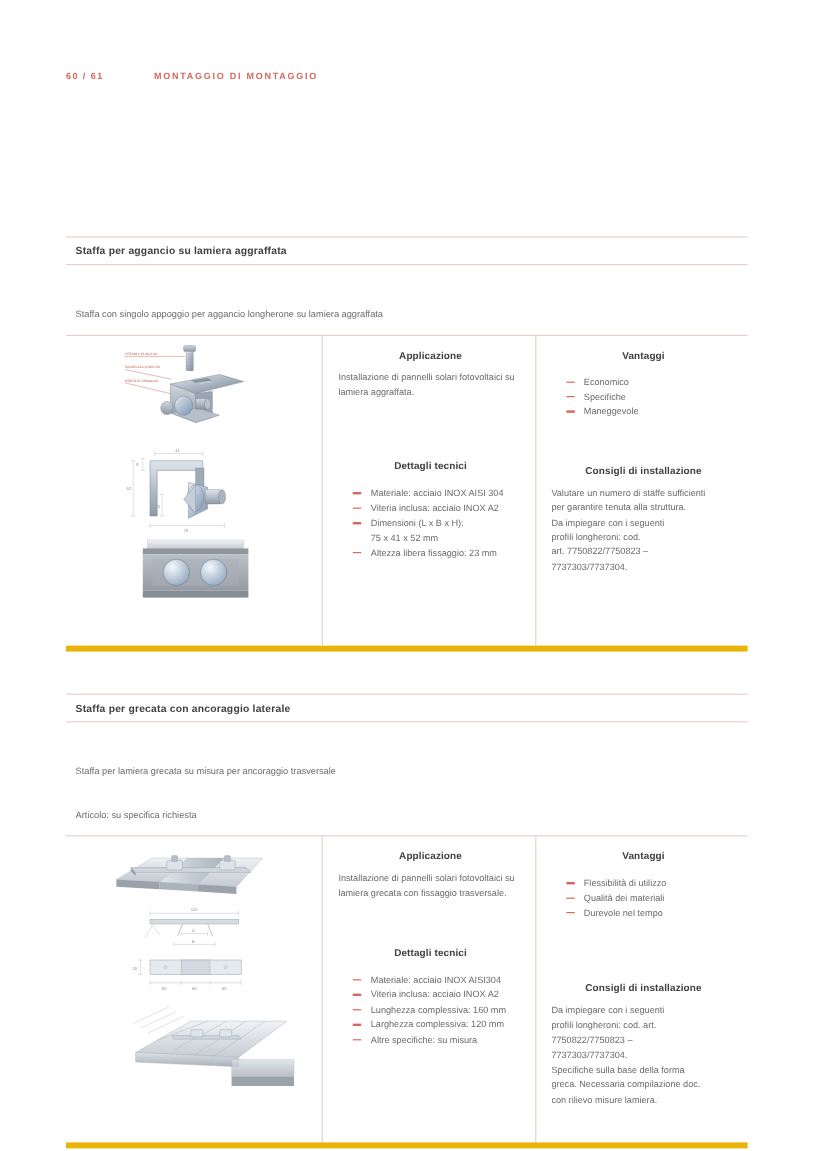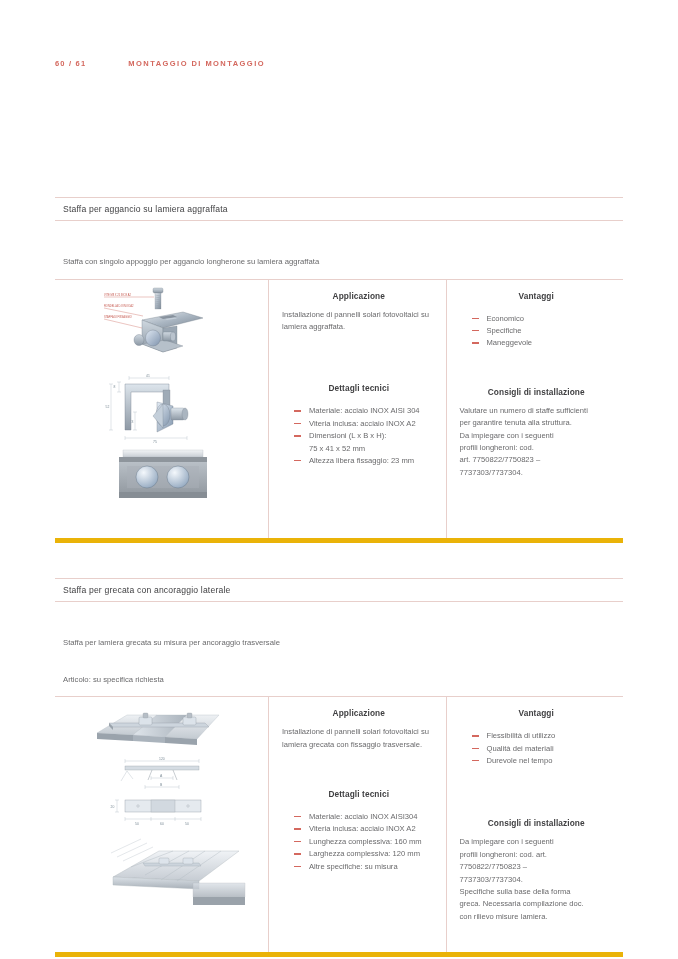--- a/index.html
+++ b/index.html
@@ -45,21 +45,21 @@
     width: 568px;
   }
   #section-0 { top: 197px; }
   #section-1 { top: 578px; }
 
   .sec-title-bar {
     border-top: 1px solid #e8cfcb;
     border-bottom: 1px solid #e8cfcb;
     padding: 6px 0 6px 8px;
     font-size: 8.6px;
-    font-weight: normal;
+    font-weight: bold;
     color: #3f3f41;
     letter-spacing: .18px;
   }
   .sec-desc {
     padding: 11px 0 10px 8px;
     font-size: 7.7px;
     line-height: 12.6px;
     color: #6a6a6c;
     border-bottom: 1px solid #e8cfcb;
   }

